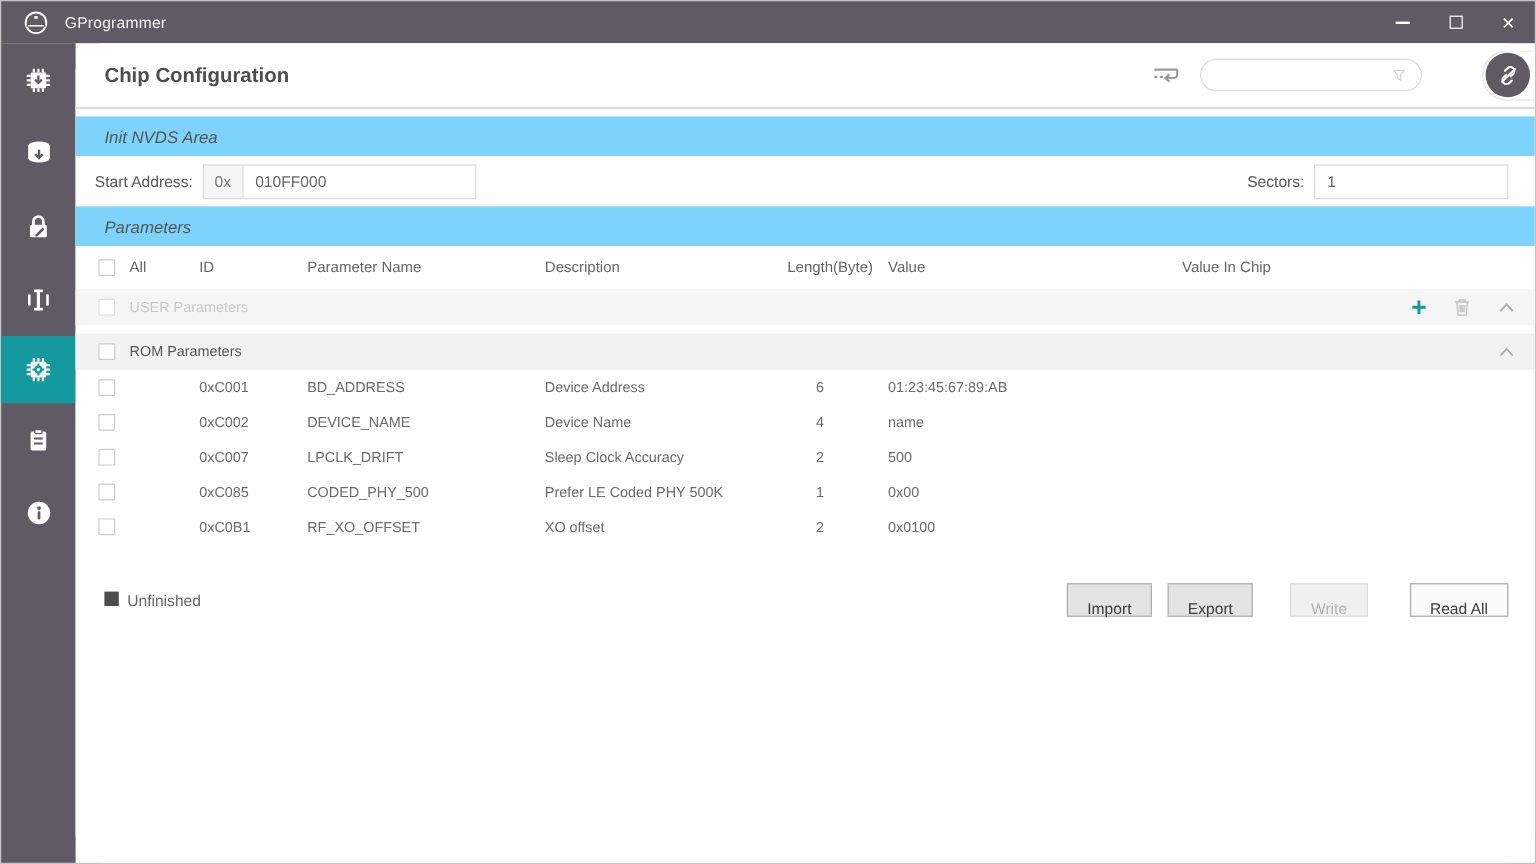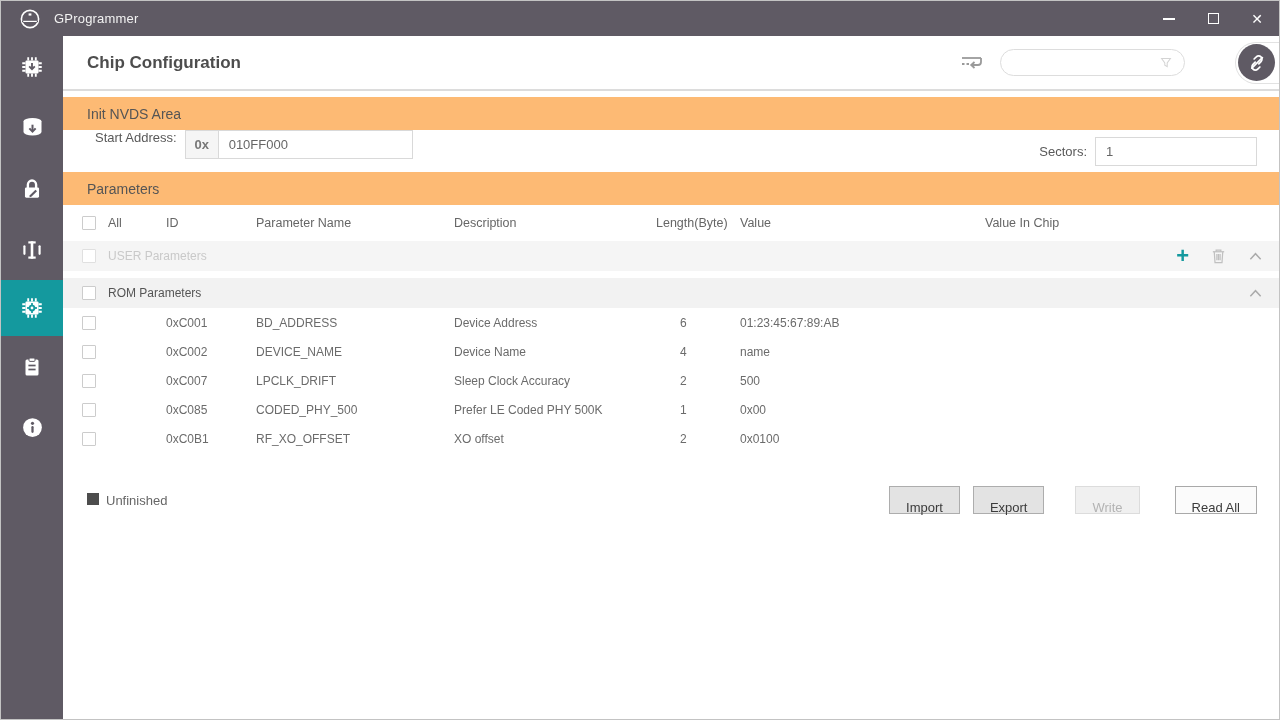--- a/index.html
+++ b/index.html
@@ -28,27 +28,27 @@
   .content { position:absolute; left:62px; top:35px; right:0; bottom:0; background:#fff;border-radius:23px; }
 
   .page-header { height:55px; border-bottom:2px solid #dcdcdc; display:flex; align-items:center; padding:0 24px; position:relative; }
   .page-title { font-size:17px; font-weight:bold; color:#4d4d4d; }
   .header-right { margin-left:auto; display:flex; align-items:center; gap:16px; margin-right:70px; }
   .search-pill { width:185px; height:27px; border:1px solid #ddd; border-radius:14px; display:flex; align-items:center; padding:0 10px; }
   .search-pill input { border:none; outline:none; flex:1; font-size:12px; color:#666; background:transparent; min-width:0; }
   .connect-wrap { position:absolute; right:0; top:50%; transform:translateY(-50%); width:44px; height:42px; border:1px solid #e2e2e2; border-right:none; border-radius:21px 0 0 21px; display:flex; align-items:center; padding-left:2px; background:#fff; }
   .connect-btn { width:37px; height:37px; border-radius:50%; background:#5f5a64; display:flex; align-items:center; justify-content:center; cursor:pointer; }
 
-  .section-bar { height:33px; background:#fdba74; display:flex; align-items:center; padding:0 24px; font-size:14px; color:#555; }
+  .section-bar { height:33px; background:#7dd3fc; display:flex; align-items:center; padding:0 24px; font-size:14px; color:#555;font-style:italic; }
   .nvds-bar { margin-top:6px; }
 
-  .addr-row { height:42px; display:flex; padding:0 22px 0 32px; }
+  .addr-row { height:42px; display:flex; align-items:center; padding:0 22px 0 16px; }
   .field-label { font-size:13px; color:#595959; margin-right:8px; }
   .addr-group { display:flex; height:29px; }
-  .hex-prefix { width:33px; background:#f5f5f5; border:1px solid #d9d9d9; border-right:none; display:flex; align-items:center; justify-content:center; font-size:13px; color:#777;font-weight:bold; }
+  .hex-prefix { width:33px; background:#f5f5f5; border:1px solid #d9d9d9; border-right:none; display:flex; align-items:center; justify-content:center; font-size:13px; color:#777; }
   .addr-input { width:195px; height:29px; border:1px solid #d9d9d9; font-size:13px; color:#666; padding:0 10px; outline:none; font-family:"Liberation Sans", sans-serif; }
   .sectors-wrap { margin-left:auto; display:flex; align-items:center; }
   .sectors-input { width:162px; height:29px; border:1px solid #d9d9d9; font-size:13px; color:#666; padding:0 10px; outline:none; font-family:"Liberation Sans", sans-serif; }
 
   
   .prow { display:grid; grid-template-columns:26px 58px 90px 198px 202px 84px 245px 1fr; align-items:center; padding:0 19px; }
   .thead-row { height:36px; font-size:12.5px; color:#666; }
   .checkbox { width:14px; height:14px; border:1px solid #ccc; background:#fff; display:inline-block; border-radius:1px; }
   .checkbox.disabled { border-color:#e0e0e0; }
   .group-row { height:30px; font-size:12px; position:relative; }

